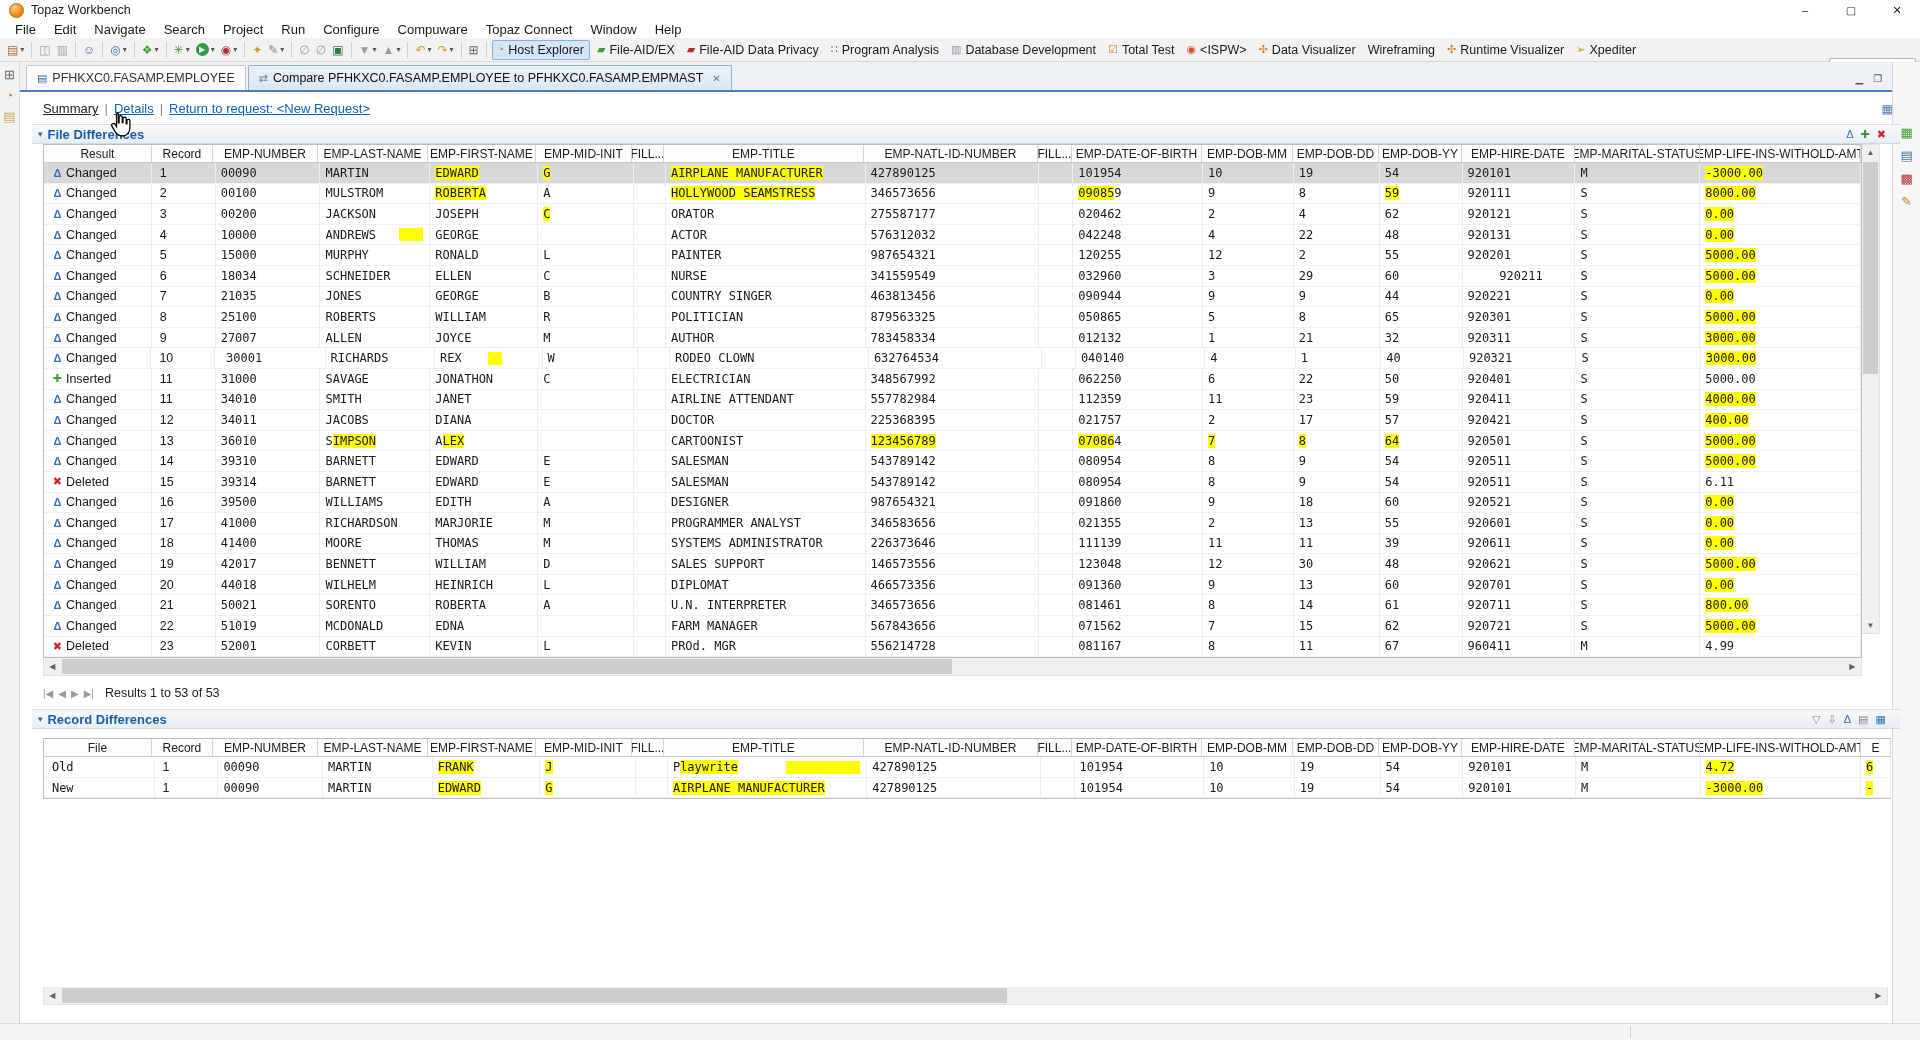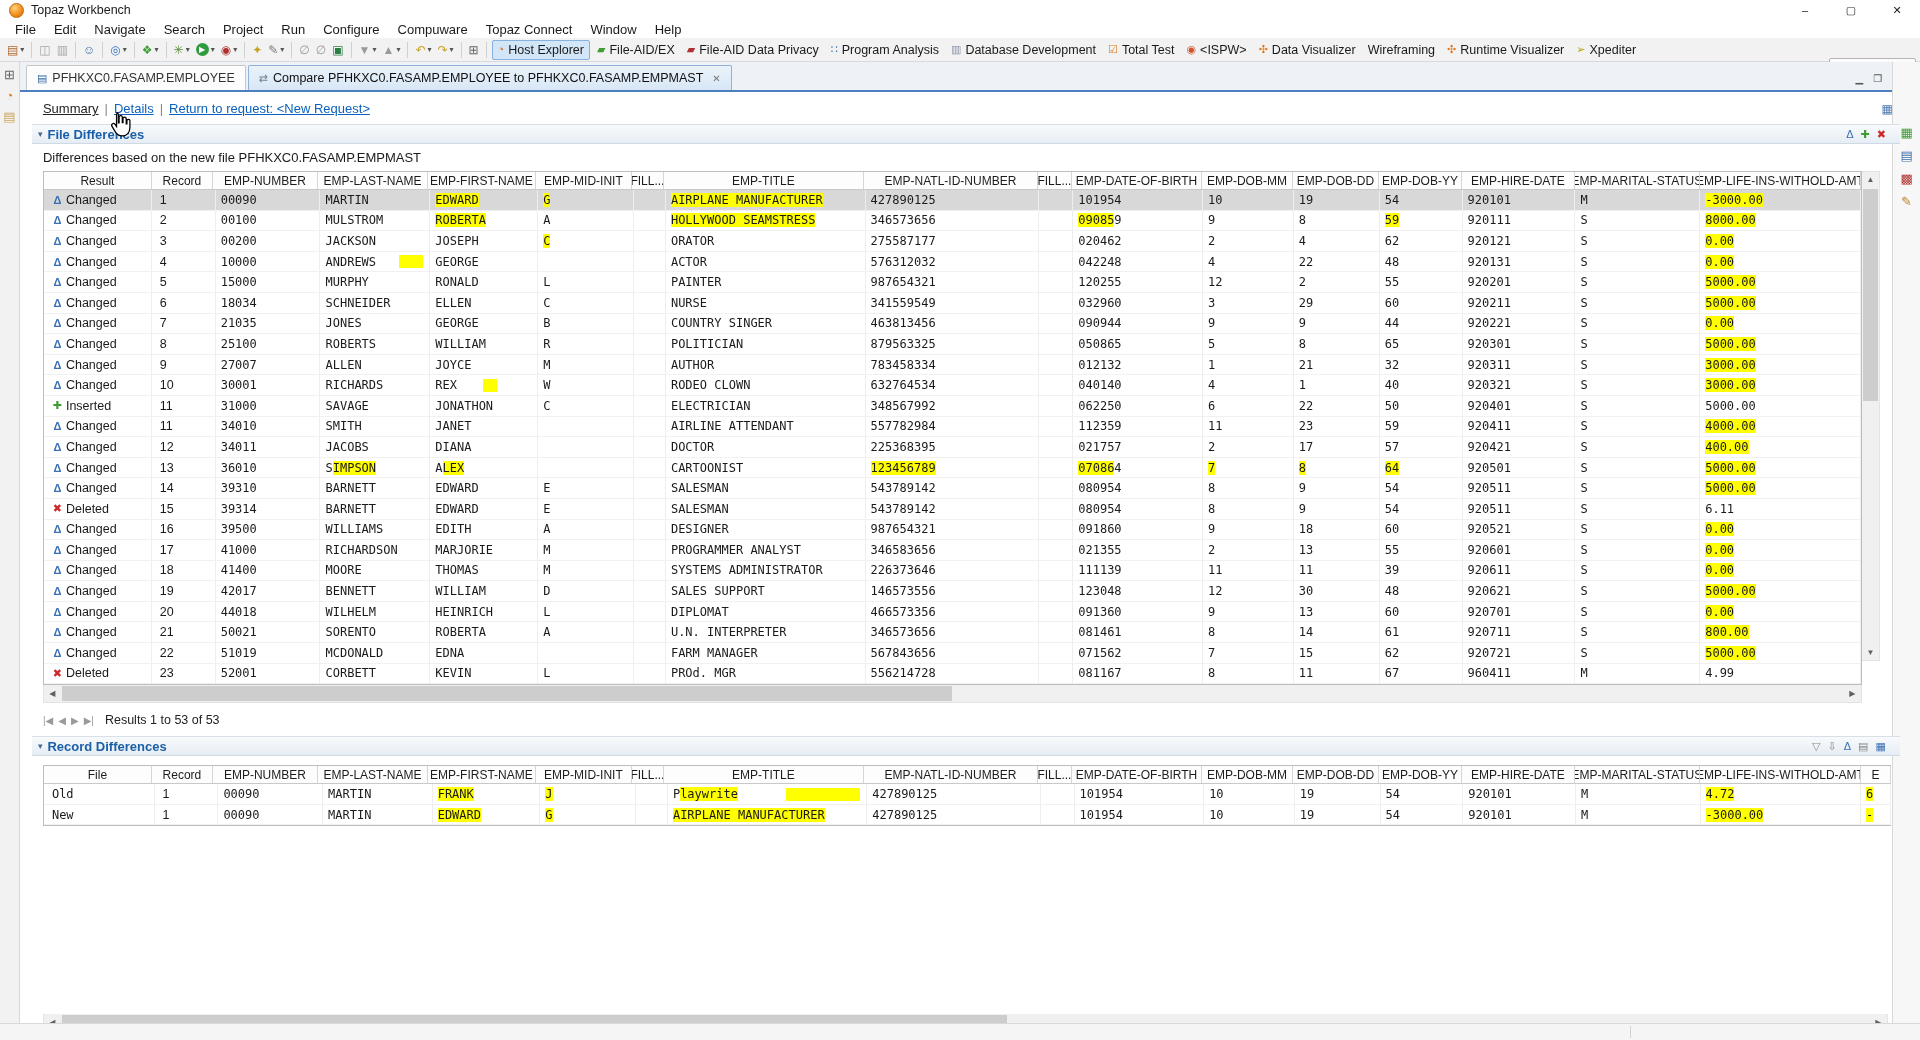--- a/index.html
+++ b/index.html
@@ -298,21 +298,20 @@
         <div class="sectionbar">
           <span class="collapse">▾</span>
           <span class="sectiontitle">File Differences</span>
           <span class="sicons" id="fd-icons">
               <span class="sicon" style="color: rgb(58, 111, 181);">Δ</span>
               <span class="sicon" style="color: rgb(63, 156, 53);">✚</span>
               <span class="sicon" style="color: rgb(204, 42, 42);">✖</span>
             </span>
         </div>
 
-        <div class="desc">Differences based on the new file PFHKXC0.FASAMP.EMPMAST</div>
 
         <div class="tablewrap">
           <div class="tbl" id="fd-table" style="width:1817px;">
               <div class="tr head">
                 <div class="th" style="width: 107px;">Result</div>
                 <div class="th" style="width: 60px;">Record</div>
                 <div class="th" style="width: 104px;">EMP-NUMBER</div>
                 <div class="th" style="width: 109px;">EMP-LAST-NAME</div>
                 <div class="th" style="width: 107px;">EMP-FIRST-NAME</div>
                 <div class="th" style="width: 95px;">EMP-MID-INIT</div>
@@ -431,21 +430,21 @@
                 <div class="td" style="width: 102px;"><span>ELLEN</span></div>
                 <div class="td" style="width: 90px;"><span>C</span></div>
                 <div class="td" style="width: 26px;"><span></span></div>
                 <div class="td" style="width: 194px;"><span>NURSE</span></div>
                 <div class="td" style="width: 168px;"><span>341559549</span></div>
                 <div class="td" style="width: 28px;"><span></span></div>
                 <div class="td" style="width: 124px;"><span>032960</span></div>
                 <div class="td" style="width: 85px;"><span>3</span></div>
                 <div class="td" style="width: 80px;"><span>29</span></div>
                 <div class="td" style="width: 77px;"><span>60</span></div>
-                <div class="td" style="width: 107px;"><span>920211</span></div>
+                <div class="td" style="width: 107px; justify-content: center;"><span>920211</span></div>
                 <div class="td" style="width: 119px;"><span>S</span></div>
                 <div class="td" style="width: 155px;"><span class="hl">5000.00</span></div>
               </div>
               <div class="tr">
                 <div class="td sans" style="width: 102px;"><span class="resicon" style="color: rgb(58, 111, 181); font-weight: bold;">Δ</span><span>Changed</span></div>
                 <div class="td sans" style="width: 55px; padding-left: 8px;">7</div>
                 <div class="td" style="width: 99px;"><span>21035</span></div>
                 <div class="td" style="width: 104px;"><span>JONES</span></div>
                 <div class="td" style="width: 102px;"><span>GEORGE</span></div>
                 <div class="td" style="width: 90px;"><span>B</span></div>
@@ -495,21 +494,21 @@
                 <div class="td" style="width: 85px;"><span>1</span></div>
                 <div class="td" style="width: 80px;"><span>21</span></div>
                 <div class="td" style="width: 77px; text-align: center;"><span>32</span></div>
                 <div class="td" style="width: 107px;"><span>920311</span></div>
                 <div class="td" style="width: 119px;"><span>S</span></div>
                 <div class="td" style="width: 155px;"><span class="hl">3000.00</span></div>
               </div>
               <div class="tr">
                 <div class="td sans" style="width: 102px;"><span class="resicon" style="color: rgb(58, 111, 181); font-weight: bold;">Δ</span><span>Changed</span></div>
                 <div class="td sans" style="width: 55px; padding-left: 8px;">10</div>
-                <div class="td" style="width: 99px;"><span>30001</span></div>
+                <div class="td" style="width: 99px; margin-left: 6px;"><span>30001</span></div>
                 <div class="td" style="width: 104px;"><span>RICHARDS</span></div>
                 <div class="td" style="width: 102px;"><span>REX</span><span class="hblock" style="width: 14px; margin-left: 26px;"></span></div>
                 <div class="td" style="width: 90px;"><span>W</span></div>
                 <div class="td" style="width: 26px;"><span></span></div>
                 <div class="td" style="width: 194px;"><span>RODEO CLOWN</span></div>
                 <div class="td" style="width: 168px;"><span>632764534</span></div>
                 <div class="td" style="width: 28px;"><span></span></div>
                 <div class="td" style="width: 124px;"><span>040140</span></div>
                 <div class="td" style="width: 85px;"><span>4</span></div>
                 <div class="td" style="width: 80px;"><span>1</span></div>

